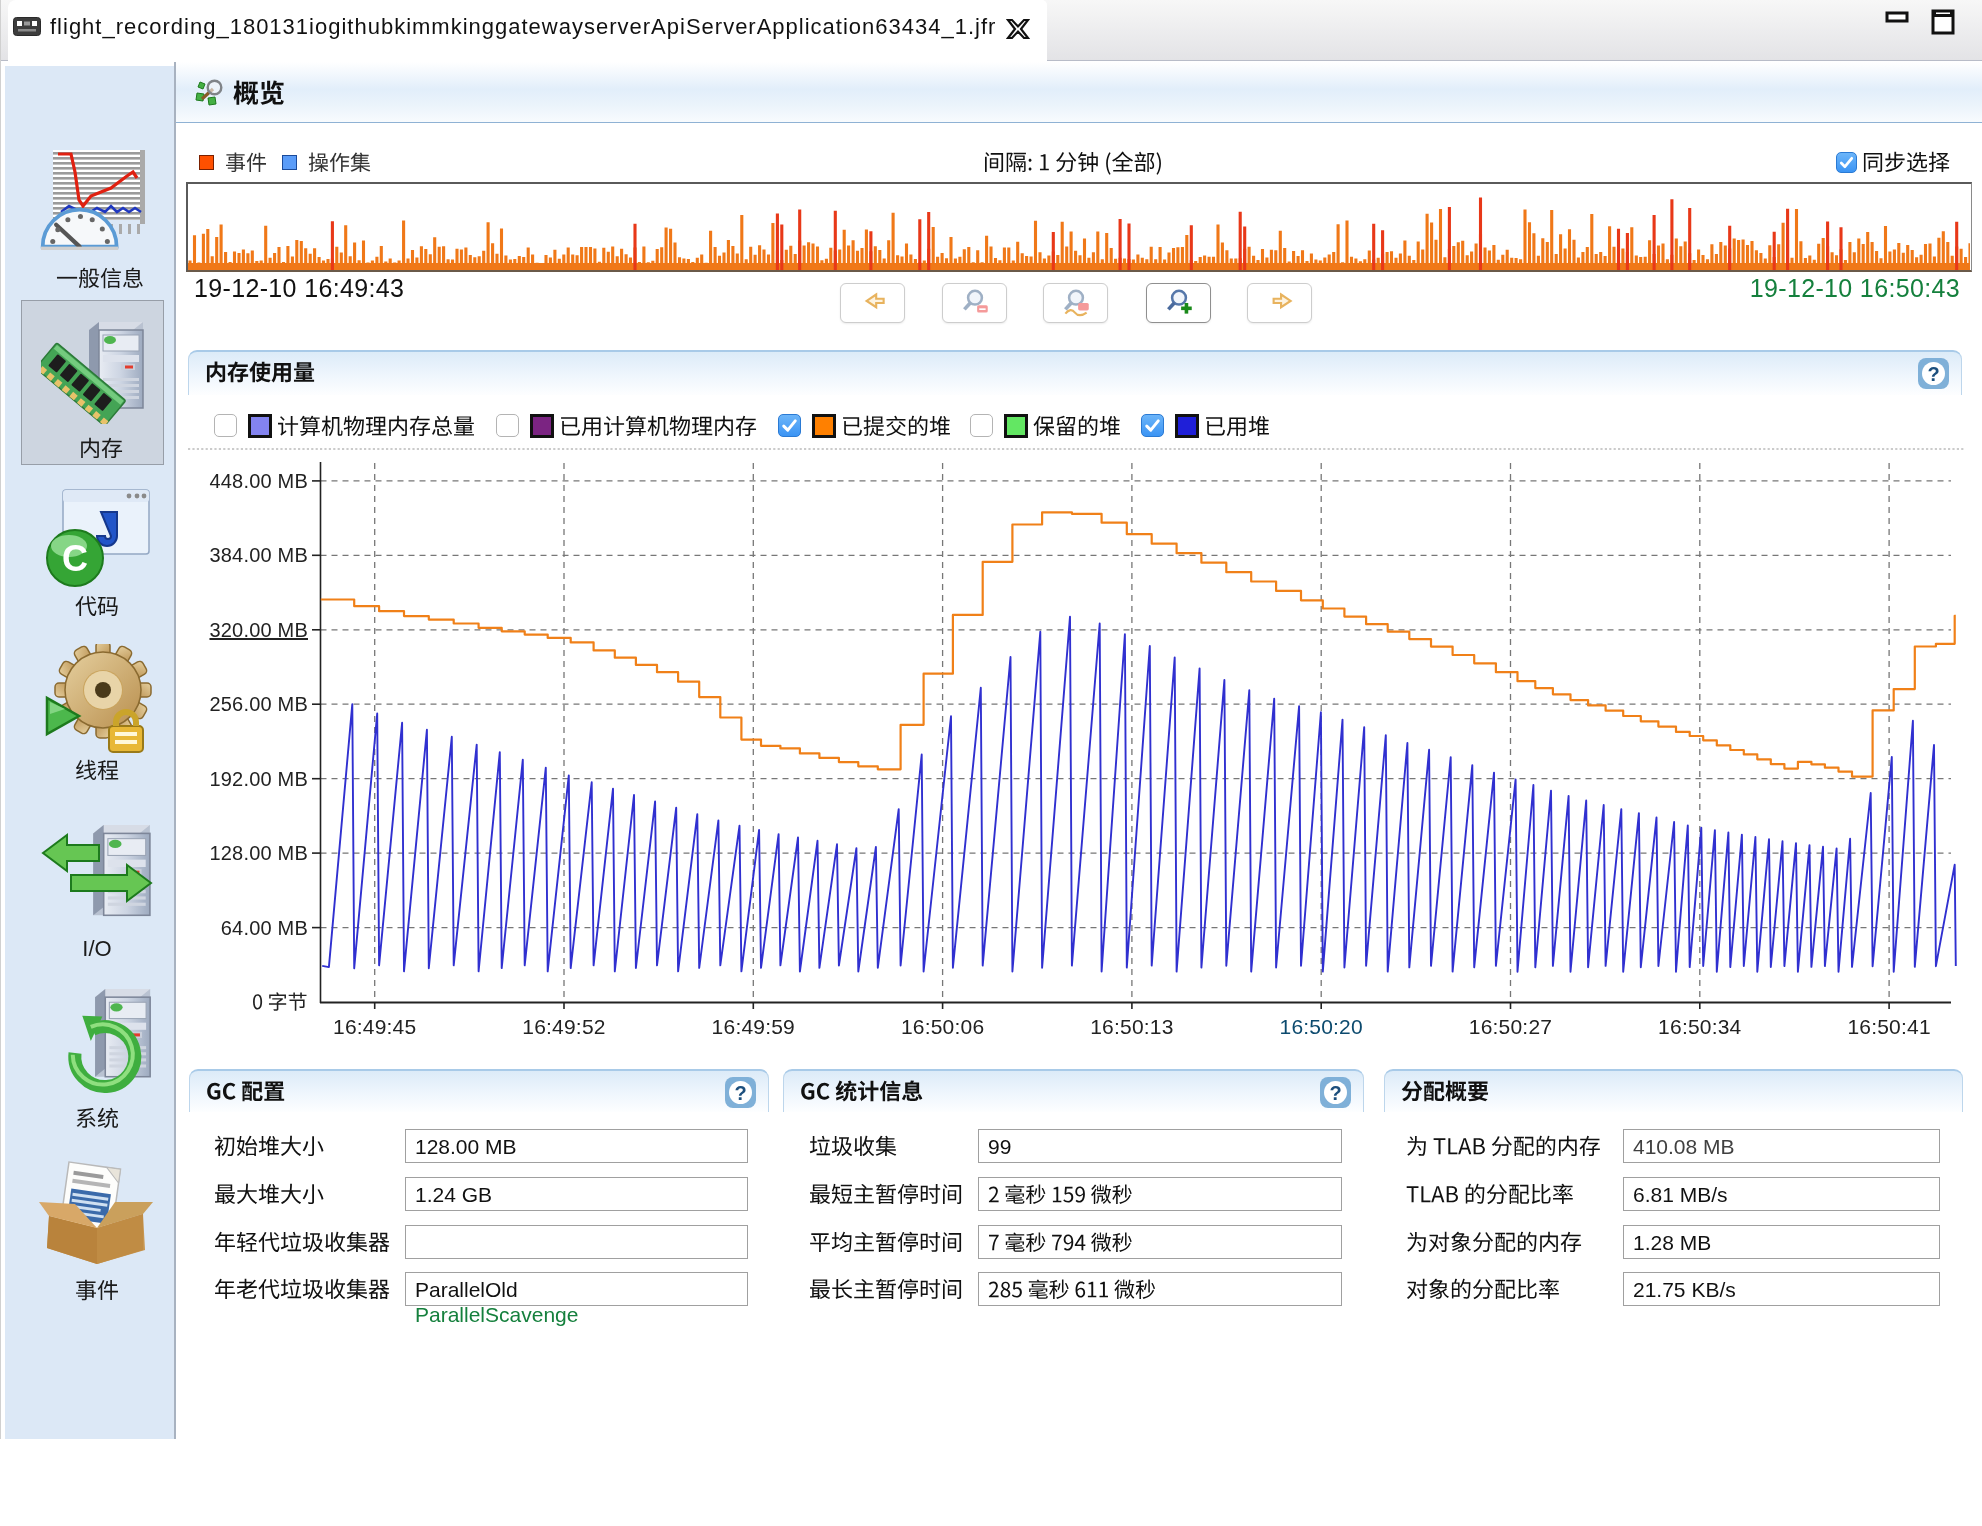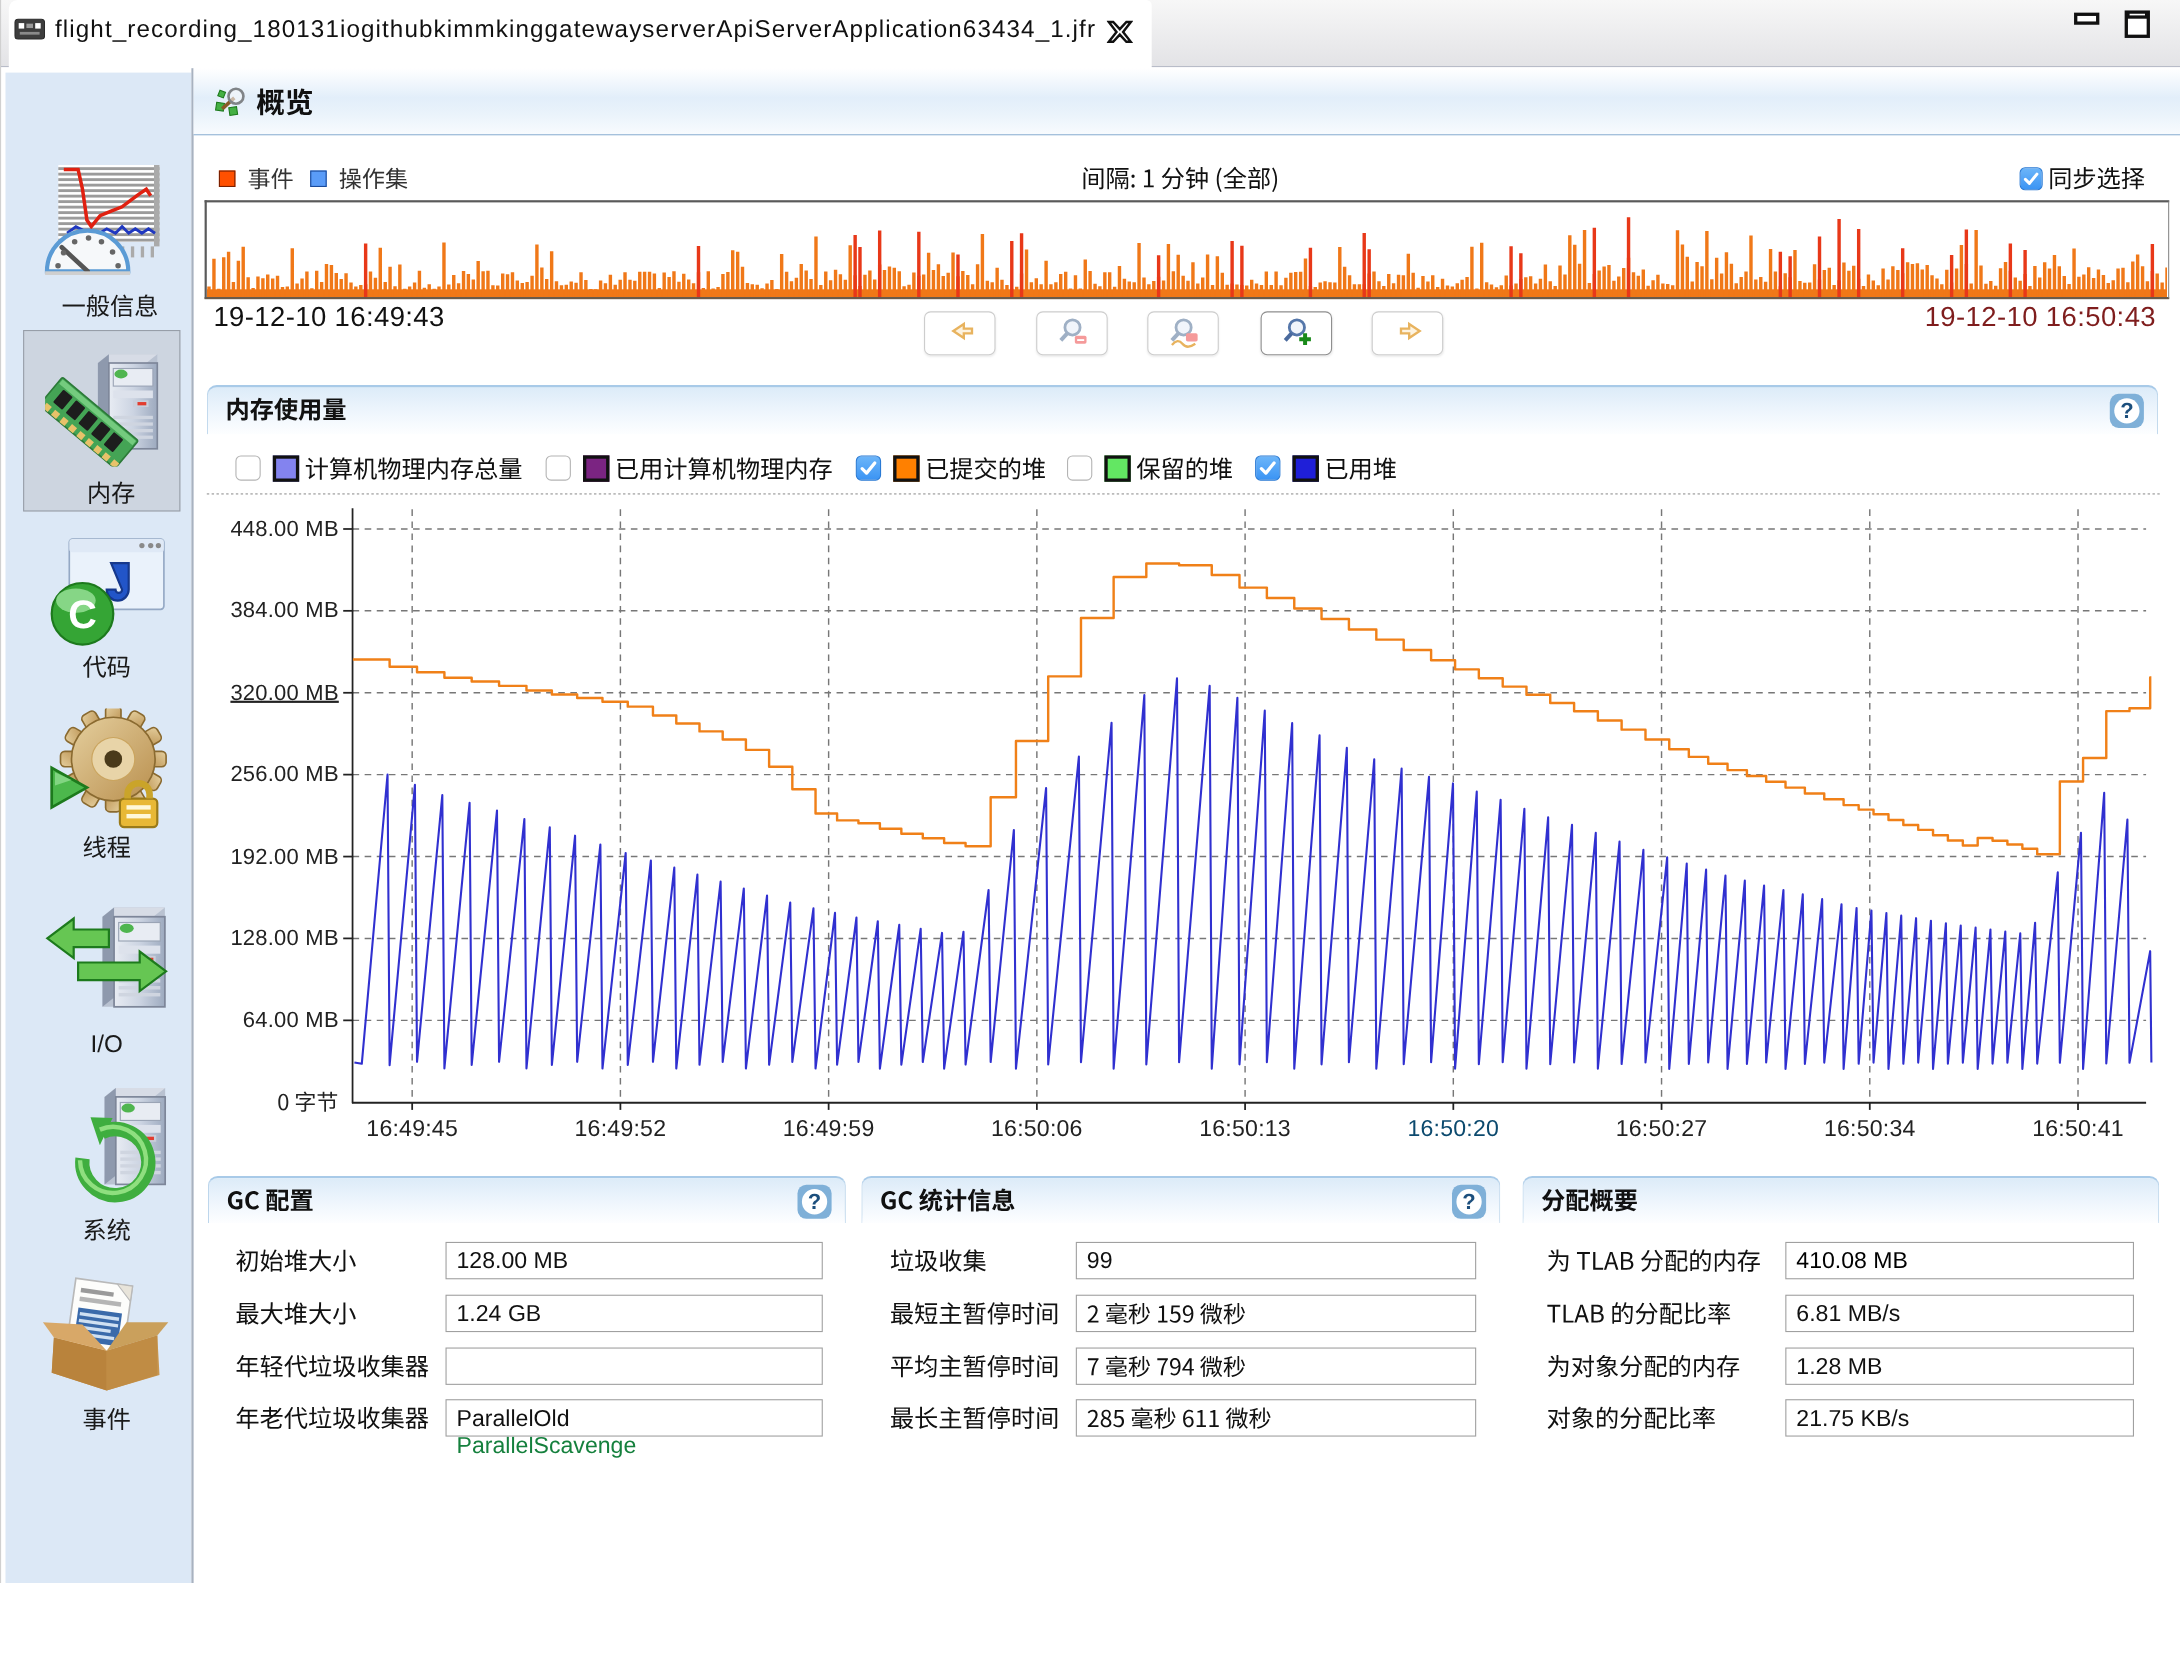--- a/index.html
+++ b/index.html
@@ -327,21 +327,21 @@
       <use href="#g31" transform="translate(44.00,23.32) scale(0.022000,-0.022000)"></use>
       <use href="#g32" transform="translate(66.00,23.32) scale(0.022000,-0.022000)"></use>
     </svg>
     <div class="abs" style="left:186px;top:182px;width:1786px;height:90px;background:#fff;border-top:2px solid #5a5a5a;border-left:2px solid #5a5a5a;border-right:1px solid #8a8a8a;border-bottom:2px solid #6a5a4a;"></div>
     <svg class="abs" style="left:188px;top:184px" width="1782" height="86" viewBox="0 0 1782 86">
       <rect x="0" y="79" width="1782" height="7" fill="#f07818"></rect>
       <path d="M2.0 87.0 V76.4 M6.5 87.0 V51.2 M10.9 87.0 V78.4 M15.4 87.0 V49.8 M19.8 87.0 V44.9 M24.2 87.0 V72.3 M28.7 87.0 V53.0 M33.1 87.0 V40.4 M37.6 87.0 V68.1 M42.1 87.0 V77.9 M46.5 87.0 V67.4 M51.0 87.0 V69.0 M55.4 87.0 V65.5 M59.9 87.0 V69.2 M64.3 87.0 V66.6 M68.8 87.0 V77.0 M73.2 87.0 V76.4 M77.7 87.0 V41.7 M82.1 87.0 V73.7 M86.6 87.0 V69.1 M91.0 87.0 V62.9 M95.5 87.0 V78.0 M99.9 87.0 V62.1 M104.4 87.0 V72.4 M108.8 87.0 V56.0 M113.3 87.0 V56.9 M117.7 87.0 V64.2 M122.2 87.0 V69.7 M126.6 87.0 V64.3 M131.1 87.0 V72.9 M135.5 87.0 V76.4 M140.0 87.0 V75.0 M144.4 87.0 V74.5 M148.8 87.0 V62.8 M153.3 87.0 V68.5 M157.7 87.0 V41.3 M162.2 87.0 V72.3 M166.6 87.0 V58.5 M171.1 87.0 V76.2 M175.5 87.0 V56.4 M180.0 87.0 V78.6 M184.4 87.0 V76.5 M188.9 87.0 V72.8 M193.3 87.0 V62.1 M197.8 87.0 V77.5 M202.2 87.0 V74.5 M206.7 87.0 V78.6 M211.1 87.0 V76.5 M215.6 87.0 V36.5 M220.0 87.0 V74.6 M224.5 87.0 V65.9 M228.9 87.0 V73.4 M233.4 87.0 V62.3 M237.8 87.0 V65.1 M242.3 87.0 V70.2 M246.7 87.0 V53.3 M251.2 87.0 V62.7 M255.6 87.0 V62.2 M260.1 87.0 V75.3 M264.5 87.0 V75.5 M269.0 87.0 V64.7 M273.4 87.0 V65.4 M277.9 87.0 V63.5 M282.3 87.0 V70.9 M286.8 87.0 V73.3 M291.2 87.0 V72.3 M295.7 87.0 V66.7 M300.1 87.0 V38.3 M304.6 87.0 V59.2 M309.0 87.0 V69.7 M313.5 87.0 V44.4 M317.9 87.0 V71.6 M322.4 87.0 V75.4 M326.8 87.0 V74.9 M331.3 87.0 V71.9 M335.7 87.0 V73.0 M340.2 87.0 V63.6 M344.6 87.0 V70.5 M349.1 87.0 V78.7 M353.5 87.0 V78.9 M358.0 87.0 V71.0 M362.4 87.0 V73.5 M366.9 87.0 V65.7 M371.3 87.0 V74.8 M375.8 87.0 V70.4 M380.2 87.0 V63.5 M384.7 87.0 V70.4 M389.1 87.0 V71.3 M393.6 87.0 V63.0 M398.0 87.0 V63.0 M402.5 87.0 V63.0 M406.9 87.0 V64.6 M411.4 87.0 V77.8 M415.8 87.0 V63.8 M420.3 87.0 V67.8 M424.7 87.0 V62.6 M429.2 87.0 V72.2 M433.6 87.0 V64.8 M438.1 87.0 V70.2 M442.5 87.0 V73.6 M447.0 87.0 V63.4 M451.4 87.0 V77.9 M455.9 87.0 V62.5 M460.3 87.0 V78.3 M464.8 87.0 V76.8 M469.2 87.0 V65.1 M473.7 87.0 V63.3 M478.1 87.0 V43.5 M482.6 87.0 V44.8 M487.0 87.0 V58.4 M491.5 87.0 V73.2 M495.9 87.0 V74.4 M500.4 87.0 V74.9 M504.8 87.0 V78.1 M509.3 87.0 V73.8 M513.7 87.0 V70.5 M518.2 87.0 V78.7 M522.6 87.0 V46.8 M527.1 87.0 V63.1 M531.5 87.0 V71.7 M536.0 87.0 V68.6 M540.4 87.0 V56.1 M544.9 87.0 V62.0 M549.3 87.0 V69.6 M553.8 87.0 V31.0 M558.2 87.0 V75.2 M562.7 87.0 V62.8 M567.1 87.0 V70.8 M571.6 87.0 V61.2 M576.0 87.0 V65.4 M580.5 87.0 V70.4 M584.9 87.0 V39.0 M589.4 87.0 V66.3 M593.8 87.0 V76.1 M598.3 87.0 V65.8 M602.8 87.0 V61.8 M607.2 87.0 V70.1 M611.7 87.0 V56.5 M616.1 87.0 V61.4 M620.6 87.0 V58.2 M625.0 87.0 V59.4 M629.5 87.0 V62.5 M633.9 87.0 V76.3 M638.4 87.0 V74.8 M642.8 87.0 V63.7 M647.3 87.0 V66.6 M651.7 87.0 V65.6 M656.2 87.0 V45.7 M660.6 87.0 V61.5 M665.1 87.0 V56.3 M669.5 87.0 V66.8 M674.0 87.0 V63.9 M678.4 87.0 V45.6 M682.9 87.0 V67.2 M687.3 87.0 V62.3 M691.8 87.0 V66.0 M696.2 87.0 V74.5 M700.7 87.0 V56.2 M705.1 87.0 V28.7 M709.6 87.0 V71.3 M714.0 87.0 V72.5 M718.5 87.0 V59.5 M722.9 87.0 V70.4 M727.4 87.0 V75.1 M731.8 87.0 V78.6 M736.3 87.0 V76.6 M740.7 87.0 V64.7 M745.2 87.0 V42.9 M749.6 87.0 V72.7 M754.1 87.0 V69.0 M758.5 87.0 V74.3 M763.0 87.0 V53.1 M767.4 87.0 V74.5 M771.9 87.0 V72.7 M776.3 87.0 V65.2 M780.8 87.0 V63.0 M785.2 87.0 V78.2 M789.7 87.0 V66.2 M794.1 87.0 V78.2 M798.6 87.0 V51.8 M803.0 87.0 V62.4 M807.5 87.0 V73.9 M811.9 87.0 V76.2 M816.4 87.0 V63.6 M820.8 87.0 V63.6 M825.3 87.0 V76.6 M829.7 87.0 V57.8 M834.2 87.0 V69.3 M838.6 87.0 V72.0 M843.1 87.0 V72.6 M847.5 87.0 V36.8 M852.0 87.0 V68.3 M856.4 87.0 V74.4 M860.9 87.0 V71.4 M865.3 87.0 V67.5 M869.8 87.0 V71.0 M874.2 87.0 V37.8 M878.7 87.0 V62.5 M883.1 87.0 V47.5 M887.6 87.0 V66.7 M892.0 87.0 V71.2 M896.5 87.0 V54.4 M900.9 87.0 V73.8 M905.4 87.0 V68.2 M909.8 87.0 V47.4 M914.3 87.0 V75.2 M918.7 87.0 V48.9 M923.2 87.0 V64.0 M927.6 87.0 V74.8 M932.1 87.0 V73.8 M936.5 87.0 V74.6 M941.0 87.0 V75.1 M945.4 87.0 V75.6 M949.9 87.0 V70.4 M954.3 87.0 V73.7 M958.8 87.0 V75.2 M963.2 87.0 V62.8 M967.7 87.0 V75.2 M972.1 87.0 V62.9 M976.6 87.0 V75.4 M981.0 87.0 V68.4 M985.5 87.0 V64.0 M989.9 87.0 V63.2 M994.4 87.0 V63.1 M998.8 87.0 V50.9 M1003.3 87.0 V76.1 M1007.7 87.0 V76.9 M1012.2 87.0 V72.9 M1016.6 87.0 V71.6 M1021.1 87.0 V72.7 M1025.5 87.0 V72.8 M1030.0 87.0 V40.5 M1034.4 87.0 V58.5 M1038.9 87.0 V66.3 M1043.3 87.0 V74.4 M1047.8 87.0 V74.5 M1052.2 87.0 V74.3 M1056.7 87.0 V64.7 M1061.1 87.0 V62.8 M1065.6 87.0 V71.7 M1070.0 87.0 V75.9 M1074.5 87.0 V65.0 M1078.9 87.0 V73.4 M1083.4 87.0 V65.7 M1087.8 87.0 V66.2 M1092.3 87.0 V46.7 M1096.7 87.0 V64.0 M1101.2 87.0 V77.6 M1105.6 87.0 V66.9 M1110.1 87.0 V71.9 M1114.5 87.0 V66.3 M1119.0 87.0 V76.9 M1123.4 87.0 V69.4 M1127.9 87.0 V75.6 M1132.3 87.0 V76.4 M1136.8 87.0 V73.5 M1141.2 87.0 V70.4 M1145.7 87.0 V67.9 M1150.1 87.0 V40.3 M1154.6 87.0 V78.3 M1159.0 87.0 V36.6 M1163.5 87.0 V72.7 M1167.9 87.0 V74.6 M1172.4 87.0 V77.2 M1176.8 87.0 V75.3 M1181.3 87.0 V66.5 M1185.7 87.0 V75.5 M1190.2 87.0 V73.7 M1194.6 87.0 V69.7 M1199.1 87.0 V68.1 M1203.5 87.0 V67.2 M1208.0 87.0 V73.8 M1212.4 87.0 V69.4 M1216.9 87.0 V56.4 M1221.3 87.0 V71.7 M1225.8 87.0 V76.1 M1230.2 87.0 V57.4 M1234.7 87.0 V65.6 M1239.1 87.0 V29.8 M1243.6 87.0 V38.5 M1248.0 87.0 V55.7 M1252.5 87.0 V25.0 M1256.9 87.0 V73.3 M1261.4 87.0 V65.1 M1265.8 87.0 V62.0 M1270.3 87.0 V58.2 M1274.7 87.0 V56.8 M1279.2 87.0 V71.2 M1283.6 87.0 V67.4 M1288.1 87.0 V59.6 M1292.5 87.0 V50.3 M1297.0 87.0 V63.6 M1301.4 87.0 V66.6 M1305.9 87.0 V61.1 M1310.3 87.0 V75.7 M1314.8 87.0 V70.8 M1319.2 87.0 V65.7 M1323.7 87.0 V73.7 M1328.1 87.0 V74.1 M1332.6 87.0 V75.3 M1337.0 87.0 V25.4 M1341.5 87.0 V38.3 M1345.9 87.0 V49.3 M1350.4 87.0 V71.8 M1354.8 87.0 V54.2 M1359.3 87.0 V58.1 M1363.7 87.0 V26.0 M1368.2 87.0 V69.9 M1372.6 87.0 V50.3 M1377.1 87.0 V64.6 M1381.5 87.0 V45.3 M1386.0 87.0 V55.7 M1390.4 87.0 V73.6 M1394.9 87.0 V67.9 M1399.3 87.0 V62.9 M1403.8 87.0 V30.1 M1408.2 87.0 V70.1 M1412.7 87.0 V67.9 M1417.1 87.0 V72.1 M1421.6 87.0 V42.3 M1426.0 87.0 V62.8 M1430.5 87.0 V76.2 M1434.9 87.0 V64.4 M1439.4 87.0 V68.0 M1443.8 87.0 V43.3 M1448.3 87.0 V71.5 M1452.7 87.0 V73.1 M1457.2 87.0 V72.8 M1461.6 87.0 V56.2 M1466.1 87.0 V70.1 M1470.5 87.0 V61.4 M1475.0 87.0 V59.4 M1479.4 87.0 V75.2 M1483.9 87.0 V70.7 M1488.3 87.0 V54.6 M1492.8 87.0 V62.2 M1497.2 87.0 V57.5 M1501.7 87.0 V69.3 M1506.1 87.0 V76.1 M1510.6 87.0 V65.5 M1515.0 87.0 V71.0 M1519.5 87.0 V75.3 M1523.9 87.0 V60.2 M1528.4 87.0 V70.1 M1532.8 87.0 V58.1 M1537.3 87.0 V61.5 M1541.7 87.0 V64.4 M1546.2 87.0 V54.5 M1550.6 87.0 V56.0 M1555.1 87.0 V55.4 M1559.5 87.0 V60.9 M1564.0 87.0 V56.9 M1568.4 87.0 V66.2 M1572.9 87.0 V69.1 M1577.3 87.0 V74.4 M1581.8 87.0 V61.3 M1586.2 87.0 V72.9 M1590.7 87.0 V60.2 M1595.1 87.0 V38.8 M1599.6 87.0 V55.9 M1604.0 87.0 V73.7 M1608.5 87.0 V25.0 M1612.9 87.0 V57.3 M1617.4 87.0 V73.9 M1621.8 87.0 V71.5 M1626.3 87.0 V75.7 M1630.7 87.0 V59.8 M1635.2 87.0 V54.1 M1639.6 87.0 V62.2 M1644.1 87.0 V68.2 M1648.5 87.0 V71.2 M1653.0 87.0 V65.2 M1657.4 87.0 V76.1 M1661.9 87.0 V57.9 M1666.3 87.0 V68.2 M1670.8 87.0 V54.5 M1675.2 87.0 V60.1 M1679.7 87.0 V47.9 M1684.1 87.0 V58.1 M1688.6 87.0 V67.0 M1693.0 87.0 V74.2 M1697.5 87.0 V42.0 M1701.9 87.0 V67.5 M1706.4 87.0 V65.6 M1710.8 87.0 V58.9 M1715.3 87.0 V68.7 M1719.7 87.0 V61.0 M1724.2 87.0 V66.1 M1728.6 87.0 V73.3 M1733.1 87.0 V70.7 M1737.5 87.0 V60.1 M1742.0 87.0 V59.4 M1746.4 87.0 V72.5 M1750.9 87.0 V53.8 M1755.3 87.0 V47.3 M1759.8 87.0 V58.0 M1764.2 87.0 V71.7 M1768.7 87.0 V62.4 M1773.1 87.0 V64.7 M1777.6 87.0 V72.9 M1782.0 87.0 V59.2" stroke="#f07818" stroke-width="3.1" fill="none"></path>
       <path d="M144.4 87.0 V37.3 M447.0 87.0 V39.7 M589.4 87.0 V29.6 M593.8 87.0 V40.5 M611.7 87.0 V25.6 M647.3 87.0 V26.7 M682.9 87.0 V47.3 M731.8 87.0 V35.2 M740.7 87.0 V28.0 M865.3 87.0 V48.1 M932.1 87.0 V35.0 M941.0 87.0 V39.5 M1003.3 87.0 V41.2 M1052.2 87.0 V27.8 M1056.7 87.0 V42.5 M1185.7 87.0 V39.8 M1194.6 87.0 V46.2 M1261.4 87.0 V23.1 M1292.5 87.0 V13.5 M1430.5 87.0 V44.8 M1439.4 87.0 V48.9 M1466.1 87.0 V30.9 M1483.9 87.0 V15.2 M1501.7 87.0 V24.1 M1541.7 87.0 V41.7 M1586.2 87.0 V47.8 M1599.6 87.0 V24.7 M1639.6 87.0 V37.4 M1653.0 87.0 V43.3 M1768.7 87.0 V37.8" stroke="#e83818" stroke-width="3.1" fill="none"></path>
     </svg>
     <div style="position:absolute;font:normal 25px 'Liberation Sans',sans-serif;color:#111;white-space:pre;line-height:29px;letter-spacing:0.35px;left:194.0px;top:273.5px;">19-12-10 16:49:43</div>
-    <div style="position:absolute;font:normal 25px 'Liberation Sans',sans-serif;color:#7f1d1d;white-space:pre;line-height:29px;letter-spacing:0.35px;right:22.0px;top:273.5px;margin-left:12px;">19-12-10 16:50:43</div>
+    <div style="position:absolute;font:normal 25px 'Liberation Sans',sans-serif;color:#15803d;white-space:pre;line-height:29px;letter-spacing:0.35px;right:22.0px;top:273.5px;margin-left:12px;">19-12-10 16:50:43</div>
     <div class="abs" style="left:839.5px;top:283px;width:65px;height:40px;background:#fff;border:1px solid #cdcdcd;border-radius:6px;box-shadow:0 1px 2px rgba(0,0,0,0.08);"></div>
     <svg class="abs" style="left:855.5px;top:286px" width="34" height="34" viewBox="0 0 32 32">
       <path d="M19 8 L10 14 L19 20 V16 H26 V12 H19 Z" fill="#fdf3e0" stroke="#e8b35e" stroke-width="2"></path>
     </svg>
     <div class="abs" style="left:941.5px;top:283px;width:65px;height:40px;background:#fff;border:1px solid #cdcdcd;border-radius:6px;box-shadow:0 1px 2px rgba(0,0,0,0.08);"></div>
     <svg class="abs" style="left:957.5px;top:286px" width="34" height="34" viewBox="0 0 32 32">
       <circle cx="16" cy="11" r="6.5" fill="#eef3fa" fill-opacity="0.8" stroke="#9fb0c5" stroke-width="2.4"></circle>
       <line x1="11.5" y1="16" x2="6" y2="22" stroke="#9fb0c5" stroke-width="3.4"></line>
       <rect x="18" y="18" width="10" height="7" rx="1.5" fill="#f59a9a"></rect>
       <rect x="20" y="21" width="6" height="1.6" fill="#fff"></rect>
@@ -640,21 +640,21 @@
       <use href="#g98" transform="translate(40.11,23.32) scale(0.022000,-0.022000)"></use>
       <use href="#g99" transform="translate(52.05,23.32) scale(0.022000,-0.022000)"></use>
       <use href="#g100" transform="translate(65.43,23.32) scale(0.022000,-0.022000)"></use>
       <use href="#g23" transform="translate(84.81,23.32) scale(0.022000,-0.022000)"></use>
       <use href="#g101" transform="translate(106.81,23.32) scale(0.022000,-0.022000)"></use>
       <use href="#g49" transform="translate(128.81,23.32) scale(0.022000,-0.022000)"></use>
       <use href="#g4" transform="translate(150.81,23.32) scale(0.022000,-0.022000)"></use>
       <use href="#g5" transform="translate(172.81,23.32) scale(0.022000,-0.022000)"></use>
     </svg>
     <div class="abs" style="left:1623px;top:1129px;width:317px;height:34px;background:#fff;border:1px solid #a0a0a0;"></div>
-    <div style="position:absolute;font:normal 21px 'Liberation Sans',sans-serif;color:#000000;white-space:pre;line-height:25px;left:1633.0px;top:1133.5px;text-align:right;">410.08 MB</div>
+    <div style="position:absolute;font:normal 21px 'Liberation Sans',sans-serif;color:#404040;white-space:pre;line-height:25px;left:1633.0px;top:1133.5px;text-align:right;">410.08 MB</div>
     <svg style="position:absolute;left:1406.0px;top:1179.0px;overflow:visible" width="168" height="31" fill="#111">
       <use href="#g97" transform="translate(0.00,23.32) scale(0.022000,-0.022000)"></use>
       <use href="#g98" transform="translate(13.18,23.32) scale(0.022000,-0.022000)"></use>
       <use href="#g99" transform="translate(25.12,23.32) scale(0.022000,-0.022000)"></use>
       <use href="#g100" transform="translate(38.50,23.32) scale(0.022000,-0.022000)"></use>
       <use href="#g49" transform="translate(57.88,23.32) scale(0.022000,-0.022000)"></use>
       <use href="#g23" transform="translate(79.88,23.32) scale(0.022000,-0.022000)"></use>
       <use href="#g101" transform="translate(101.88,23.32) scale(0.022000,-0.022000)"></use>
       <use href="#g102" transform="translate(123.88,23.32) scale(0.022000,-0.022000)"></use>
       <use href="#g103" transform="translate(145.88,23.32) scale(0.022000,-0.022000)"></use>

